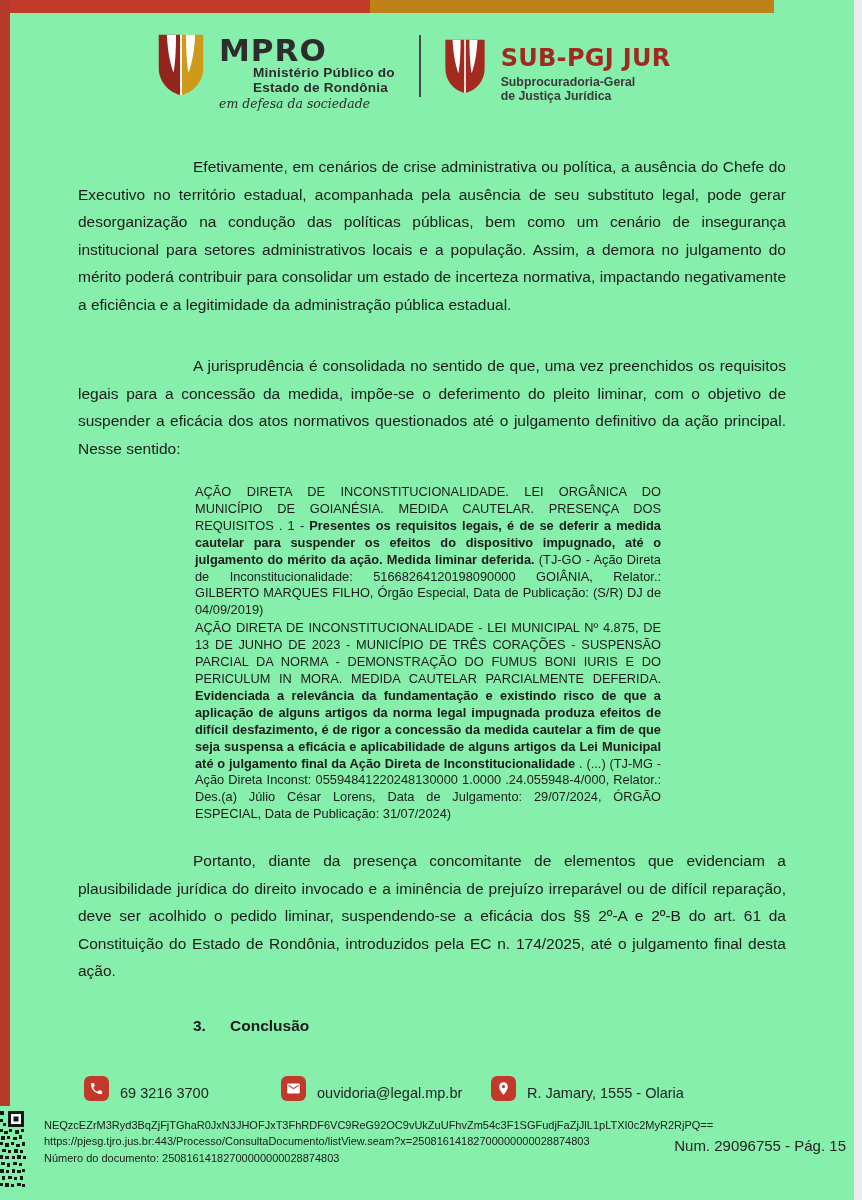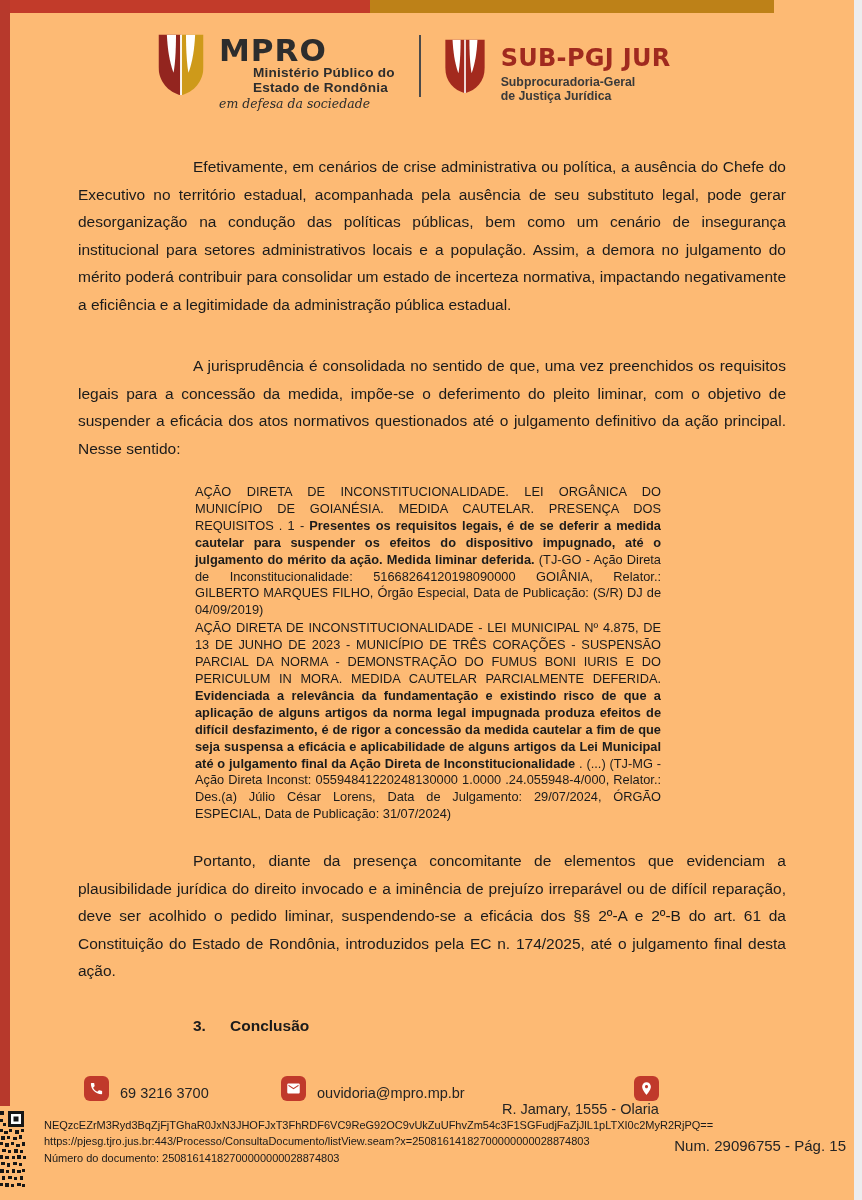--- a/index.html
+++ b/index.html
@@ -1,17 +1,17 @@
 <!DOCTYPE html>
 <html><head>
 <meta charset="utf-8">
 <style>
   html,body { margin:0; padding:0; background:#fff; }
   #page {
-    position:relative; width:862px; height:1200px; background:#fdba74;
+    position:relative; width:862px; height:1200px; background:#86efac;
     font-family:"Liberation Sans", sans-serif; color:#1c1c1c; overflow:hidden;
   }
   
   .topbar-red  { position:absolute; left:0; top:0; width:370px; height:13px; background:#c23b2a; }
   .topbar-gold { position:absolute; left:370px; top:0; width:404px; height:13px; background:#bd8118; }
   .left-stripe { position:absolute; left:0; top:0; width:10px; height:1106px; background:#b7392c; }
   .right-edge  { position:absolute; right:0; top:0; width:8px; height:1200px; background:#ededef; }
 
   
   .header { position:absolute; left:156px; top:31px; display:flex; align-items:flex-start; }
@@ -31,21 +31,21 @@
   .p2 { margin-top:34px; }
   .p3 { margin-top:24px; }
   .quote { margin:22px 0 0 117px; width:466px; font-size:12.8px; line-height:16.9px; text-indent:0; text-align:justify; }
   .q2 { margin-top:1px; }
   .b { font-weight:bold; }
   .heading { margin:27px 0 0 115px; text-indent:0; font-weight:bold; font-size:15.5px; }
   .heading-number { display:inline-block; width:37px; }
 
   
   .contact { position:absolute; top:1076px; display:flex; align-items:flex-end; }
-  .c1 { left:84px; } .c2 { left:281px; } .c3 { left:491px;flex-direction:column; }
+  .c1 { left:84px; } .c2 { left:281px; } .c3 { left:491px; }
   .contact-icon { width:25px; height:25px; background:#c0392b; border-radius:6px; display:flex; align-items:center; justify-content:center; flex:0 0 auto; }
   .contact-icon svg { width:15px; height:15px; fill:#ffffff; }
   .contact-text { margin-left:11px; font-size:14.5px; color:#242424; }
 
   
   .qr { position:absolute; left:0; top:1109px; }
   .sig { position:absolute; left:44px; top:1117px; font-size:11px; line-height:16.3px; color:#1a1a1a; white-space:nowrap; }
   .page-ref { position:absolute; right:16px; top:1137px; font-size:15px; color:#242424; }
 </style>
 </head>
@@ -120,21 +120,21 @@
         </svg>
     </span>
     <span class="contact-text">69 3216 3700</span>
   </div>
   <div class="contact c2">
     <span class="contact-icon">
       <svg viewBox="0 0 24 24">
           <path d="M20 4H4c-1.1 0-2 .9-2 2v12c0 1.1.9 2 2 2h16c1.1 0 2-.9 2-2V6c0-1.1-.9-2-2-2zm0 4l-8 5-8-5V6l8 5 8-5v2z"></path>
         </svg>
     </span>
-    <span class="contact-text">ouvidoria@mpro.mp.br</span>
+    <span class="contact-text">ouvidoria@legal.mp.br</span>
   </div>
   <div class="contact c3">
     <span class="contact-icon">
       <svg viewBox="0 0 24 24">
           <path d="M12 2C8.13 2 5 5.13 5 9c0 5.25 7 13 7 13s7-7.75 7-13c0-3.87-3.13-7-7-7zm0 9.5c-1.38 0-2.5-1.12-2.5-2.5s1.12-2.5 2.5-2.5 2.5 1.12 2.5 2.5-1.12 2.5-2.5 2.5z"></path>
         </svg>
     </span>
     <span class="contact-text">R. Jamary, 1555 - Olaria</span>
   </div>
 

